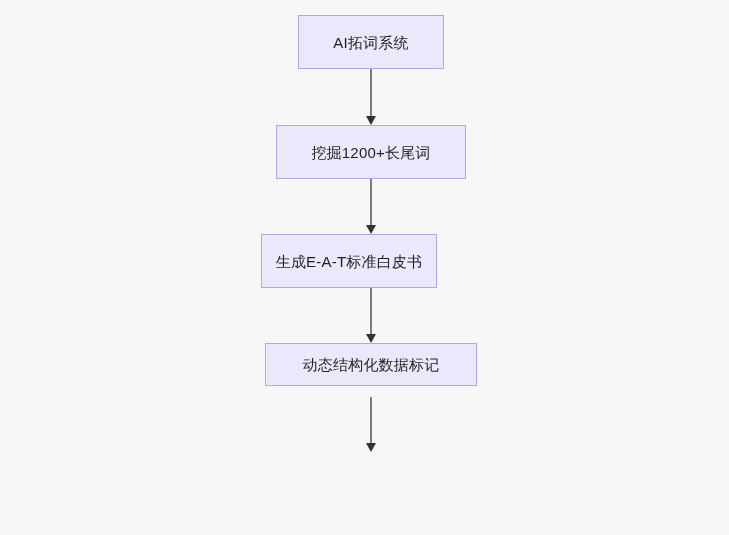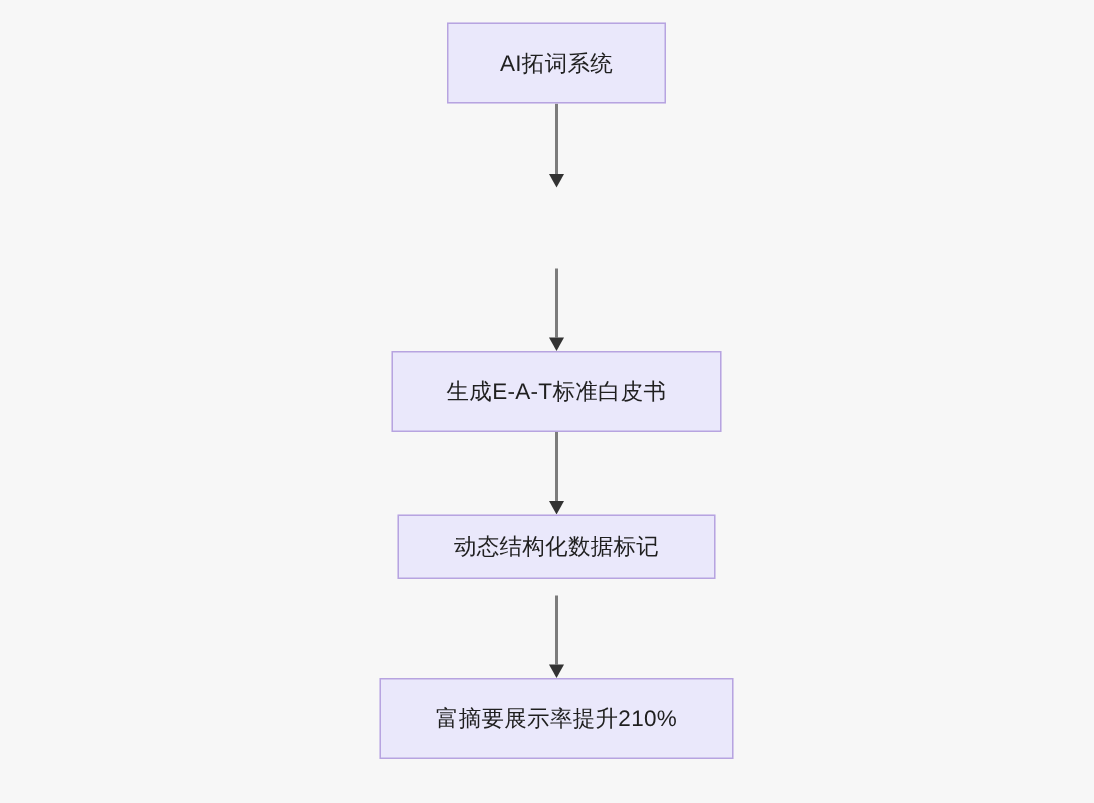--- a/index.html
+++ b/index.html
@@ -85,26 +85,26 @@
 
   <div class="edge" style="left:366px; top:397px; height:55px;">
     <div class="edge-line" style="height:46px;"></div>
     <div class="edge-head"></div>
   </div>
 
   <div class="node" style="left:298px; top:15px; width:146px; height:54px;">
     <span class="node-label">AI拓词系统</span>
   </div>
 
+  <div class="node" style="left:276px; top:125px; width:190px; height:54px;">
+    <span class="node-label">挖掘1200+长尾词</span>
+  </div>
 
-  <div class="node" style="left:261px; top:234px; width:220px; height:54px;">
+  <div class="node" style="left:261px; top:234px; width:176px; height:54px;">
     <span class="node-label">生成E-A-T标准白皮书</span>
   </div>
 
   <div class="node" style="left:265px; top:343px; width:212px; height:43px;">
     <span class="node-label">动态结构化数据标记</span>
   </div>
 
-  <div class="node" style="left:253px; top:452px; width:236px; height:54px;">
-    <span class="node-label">富摘要展示率提升210%</span>
-  </div>
 
 </div>
 
 </body></html>

